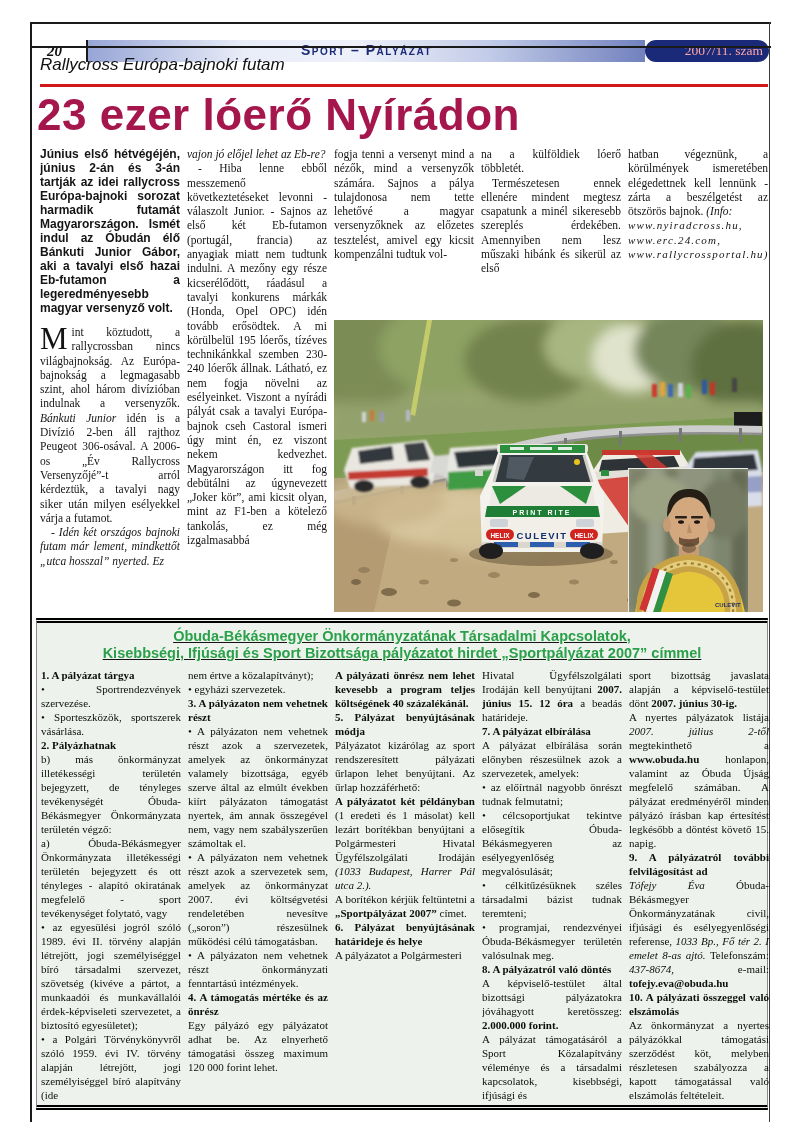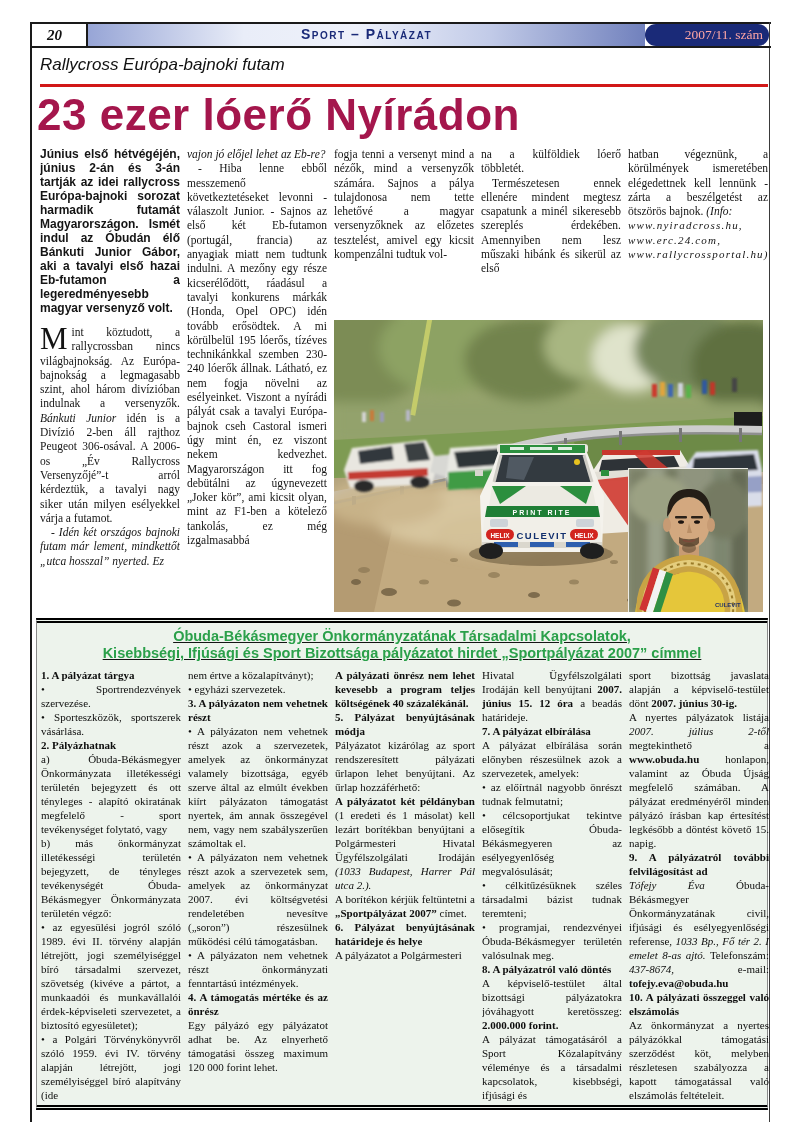--- a/index.html
+++ b/index.html
@@ -6,21 +6,21 @@
   .page{position:relative;width:800px;height:1129px;background:#fff;overflow:hidden;
         font-family:"Liberation Serif", serif;color:#141414;}
 
   
   .frame-top{position:absolute;left:30px;top:22px;width:741px;height:2px;background:#1a1a1a;}
   .frame-left{position:absolute;left:30px;top:22px;width:2px;height:1100px;background:#1a1a1a;}
   .frame-right{position:absolute;left:769px;top:22px;width:1px;height:1100px;background:#3a3a3a;}
   .header-rule{position:absolute;left:30px;top:46px;width:741px;height:2px;background:#1a1a1a;}
 
   
-  .header{position:absolute;left:32px;top:24px;width:737px;height:22px;display:flex;}
+  .header{position:absolute;left:32px;top:40px;width:737px;height:22px;display:flex;}
   .pagenum{width:56px;background:#fff;border-right:2px solid #1a1a1a;display:flex;align-items:center;
            padding-left:15px;box-sizing:border-box;font:italic 700 15px "Liberation Serif", serif;color:#111;}
   .band{flex:1;position:relative;background:linear-gradient(90deg,#97a5d6 0%,#e9edf8 28%,#eef1fa 48%,#c2cbe8 72%,#7181bd 100%);}
   .band-title{position:absolute;left:0;right:0;top:2px;text-align:center;
               font-family:"Liberation Sans", sans-serif;font-weight:700;font-size:14px;
               font-variant-caps:small-caps;letter-spacing:1.5px;color:#1a2a78;}
   .issue{width:124px;background:#1a2a78;color:#fca5a5;display:flex;align-items:center;justify-content:flex-end;
          padding-right:6px;box-sizing:border-box;font:400 13.5px "Liberation Serif", serif;border-radius:11px;}
 
   
@@ -312,22 +312,22 @@
   </div>
 
   <div class="annc">
     <p class="annc-title first">Óbuda-Békásmegyer Önkormányzatának Társadalmi Kapcsolatok,</p>
     <p class="annc-title">Kisebbségi, Ifjúsági és Sport Bizottsága pályázatot hirdet „Sportpályázat 2007” címmel</p>
     <div class="ncol" id="ncol1">
         <p class="para s-head"><span>1. A pályázat tárgya</span></p>
         <p class="para s-body"><span>• Sportrendezvények szervezése.</span></p>
         <p class="para s-body"><span>• Sporteszközök, sportszerek vásárlása.</span></p>
         <p class="para s-head"><span>2. Pályázhatnak</span></p>
+        <p class="para s-body"><span>b) más önkormányzat illetékességi területén bejegyzett, de tényleges tevékenységét Óbuda-Békásmegyer Önkormányzata területén végző:</span></p>
         <p class="para s-body"><span>a) Óbuda-Békásmegyer Önkormányzata illetékességi területén bejegyzett és ott tényleges - alapító okiratának megfelelő - sport tevékenységet folytató, vagy</span></p>
-        <p class="para s-body"><span>b) más önkormányzat illetékességi területén bejegyzett, de tényleges tevékenységét Óbuda-Békásmegyer Önkormányzata területén végző:</span></p>
         <p class="para s-body"><span>• az egyesülési jogról szóló 1989. évi II. törvény alapján létrejött, jogi személyiséggel bíró társadalmi szervezet, szövetség (kivéve a pártot, a munkaadói és munkavállalói érdek-képviseleti szervezetet, a biztosító egyesületet);</span></p>
         <p class="para s-body"><span>• a Polgári Törvénykönyvről szóló 1959. évi IV. törvény alapján létrejött, jogi személyiséggel bíró alapítvány (ide</span></p>
       </div>
     <div class="ncol" id="ncol2">
         <p class="para s-body"><span>nem értve a közalapítványt);</span></p>
         <p class="para s-body"><span>• egyházi szervezetek.</span></p>
         <p class="para s-head"><span>3. A pályázaton nem vehetnek részt</span></p>
         <p class="para s-body"><span>• A pályázaton nem vehetnek részt azok a szervezetek, amelyek az önkormányzat valamely bizottsága, egyéb szerve által az elmúlt években kiírt pályázaton támogatást nyertek, ám annak összegével nem, vagy nem szabályszerűen számoltak el.</span></p>
         <p class="para s-body"><span>• A pályázaton nem vehetnek részt azok a szervezetek sem, amelyek az önkormányzat 2007. évi költségvetési rendeletében nevesítve („soron”) részesülnek működési célú támogatásban.</span></p>
         <p class="para s-body"><span>• A pályázaton nem vehetnek részt önkormányzati fenntartású intézmények.</span></p>

